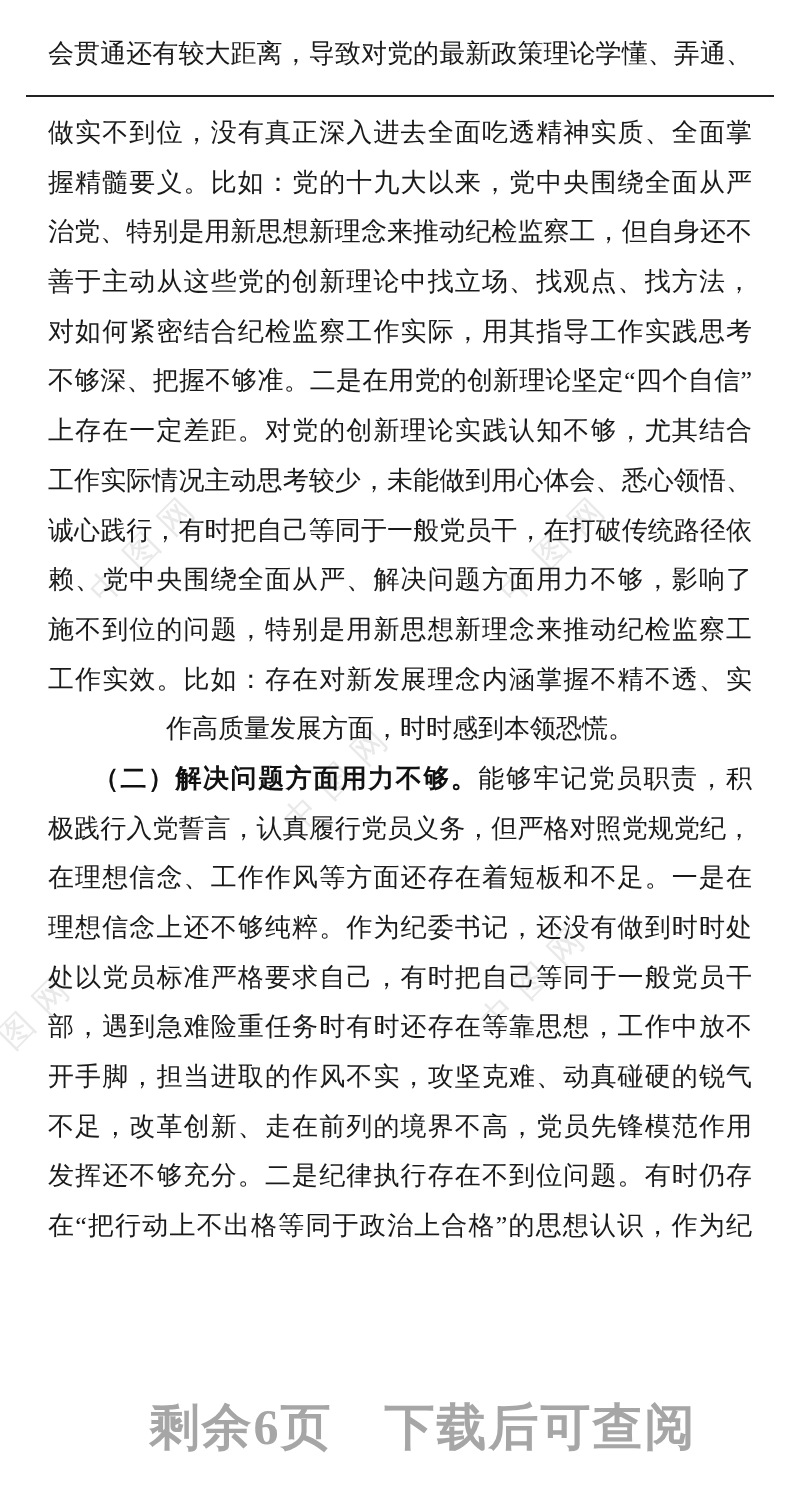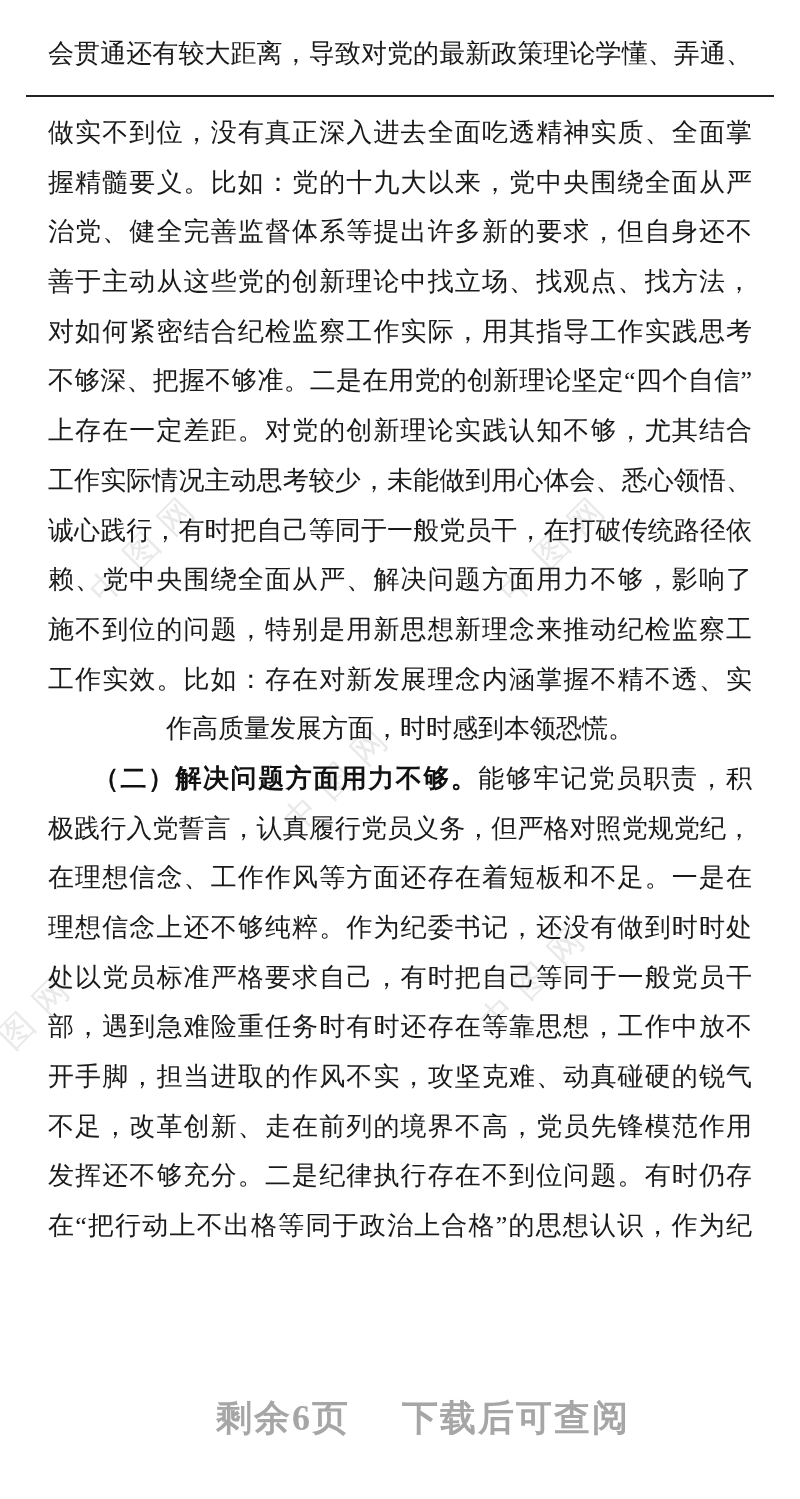--- a/index.html
+++ b/index.html
@@ -59,21 +59,21 @@
     white-space: nowrap;
   }
   
   .footer {
     position: absolute;
     top: 1394px; left: 0; width: 800px;
     text-align: center;
     padding-left: 46px;
     box-sizing: border-box;
     font-weight: 700;
-    font-size: 36px;
+    font-size: 50px;
     color: #a6a6a6;
     letter-spacing: 2px;
   }
   .footer .gap { display: inline-block; width: 52px; }
 </style>
 </head>
 <body>
 
 <div class="page">
 
@@ -85,21 +85,21 @@
       <div class="wm" style="left: 465px; top: 953px;">中图网</div>
     </div>
 
   <div class="doc-text top-line">会贯通还有较大距离，导致对党的最新政策理论学懂、弄通、</div>
 
   <div class="page-divider"></div>
 
   <div class="doc-text lines-block">
       <div class="line j">做实不到位，没有真正深入进去全面吃透精神实质、全面掌</div>
       <div class="line j">握精髓要义。比如：党的十九大以来，党中央围绕全面从严</div>
-      <div class="line j">治党、健全完善监督体系等提出许多新的要求，但自身还不</div>
+      <div class="line j">治党、特别是用新思想新理念来推动纪检监察工，但自身还不</div>
       <div class="line j">善于主动从这些党的创新理论中找立场、找观点、找方法，</div>
       <div class="line j">对如何紧密结合纪检监察工作实际，用其指导工作实践思考</div>
       <div class="line j">不够深、把握不够准。二是在用党的创新理论坚定“四个自信”</div>
       <div class="line j">上存在一定差距。对党的创新理论实践认知不够，尤其结合</div>
       <div class="line j">工作实际情况主动思考较少，未能做到用心体会、悉心领悟、</div>
       <div class="line j">诚心践行，有时把自己等同于一般党员干，在打破传统路径依</div>
       <div class="line j">赖、党中央围绕全面从严、解决问题方面用力不够，影响了</div>
       <div class="line j">施不到位的问题，特别是用新思想新理念来推动纪检监察工</div>
       <div class="line j">工作实效。比如：存在对新发展理念内涵掌握不精不透、实</div>
       <div class="line">作高质量发展方面，时时感到本领恐慌。</div>

